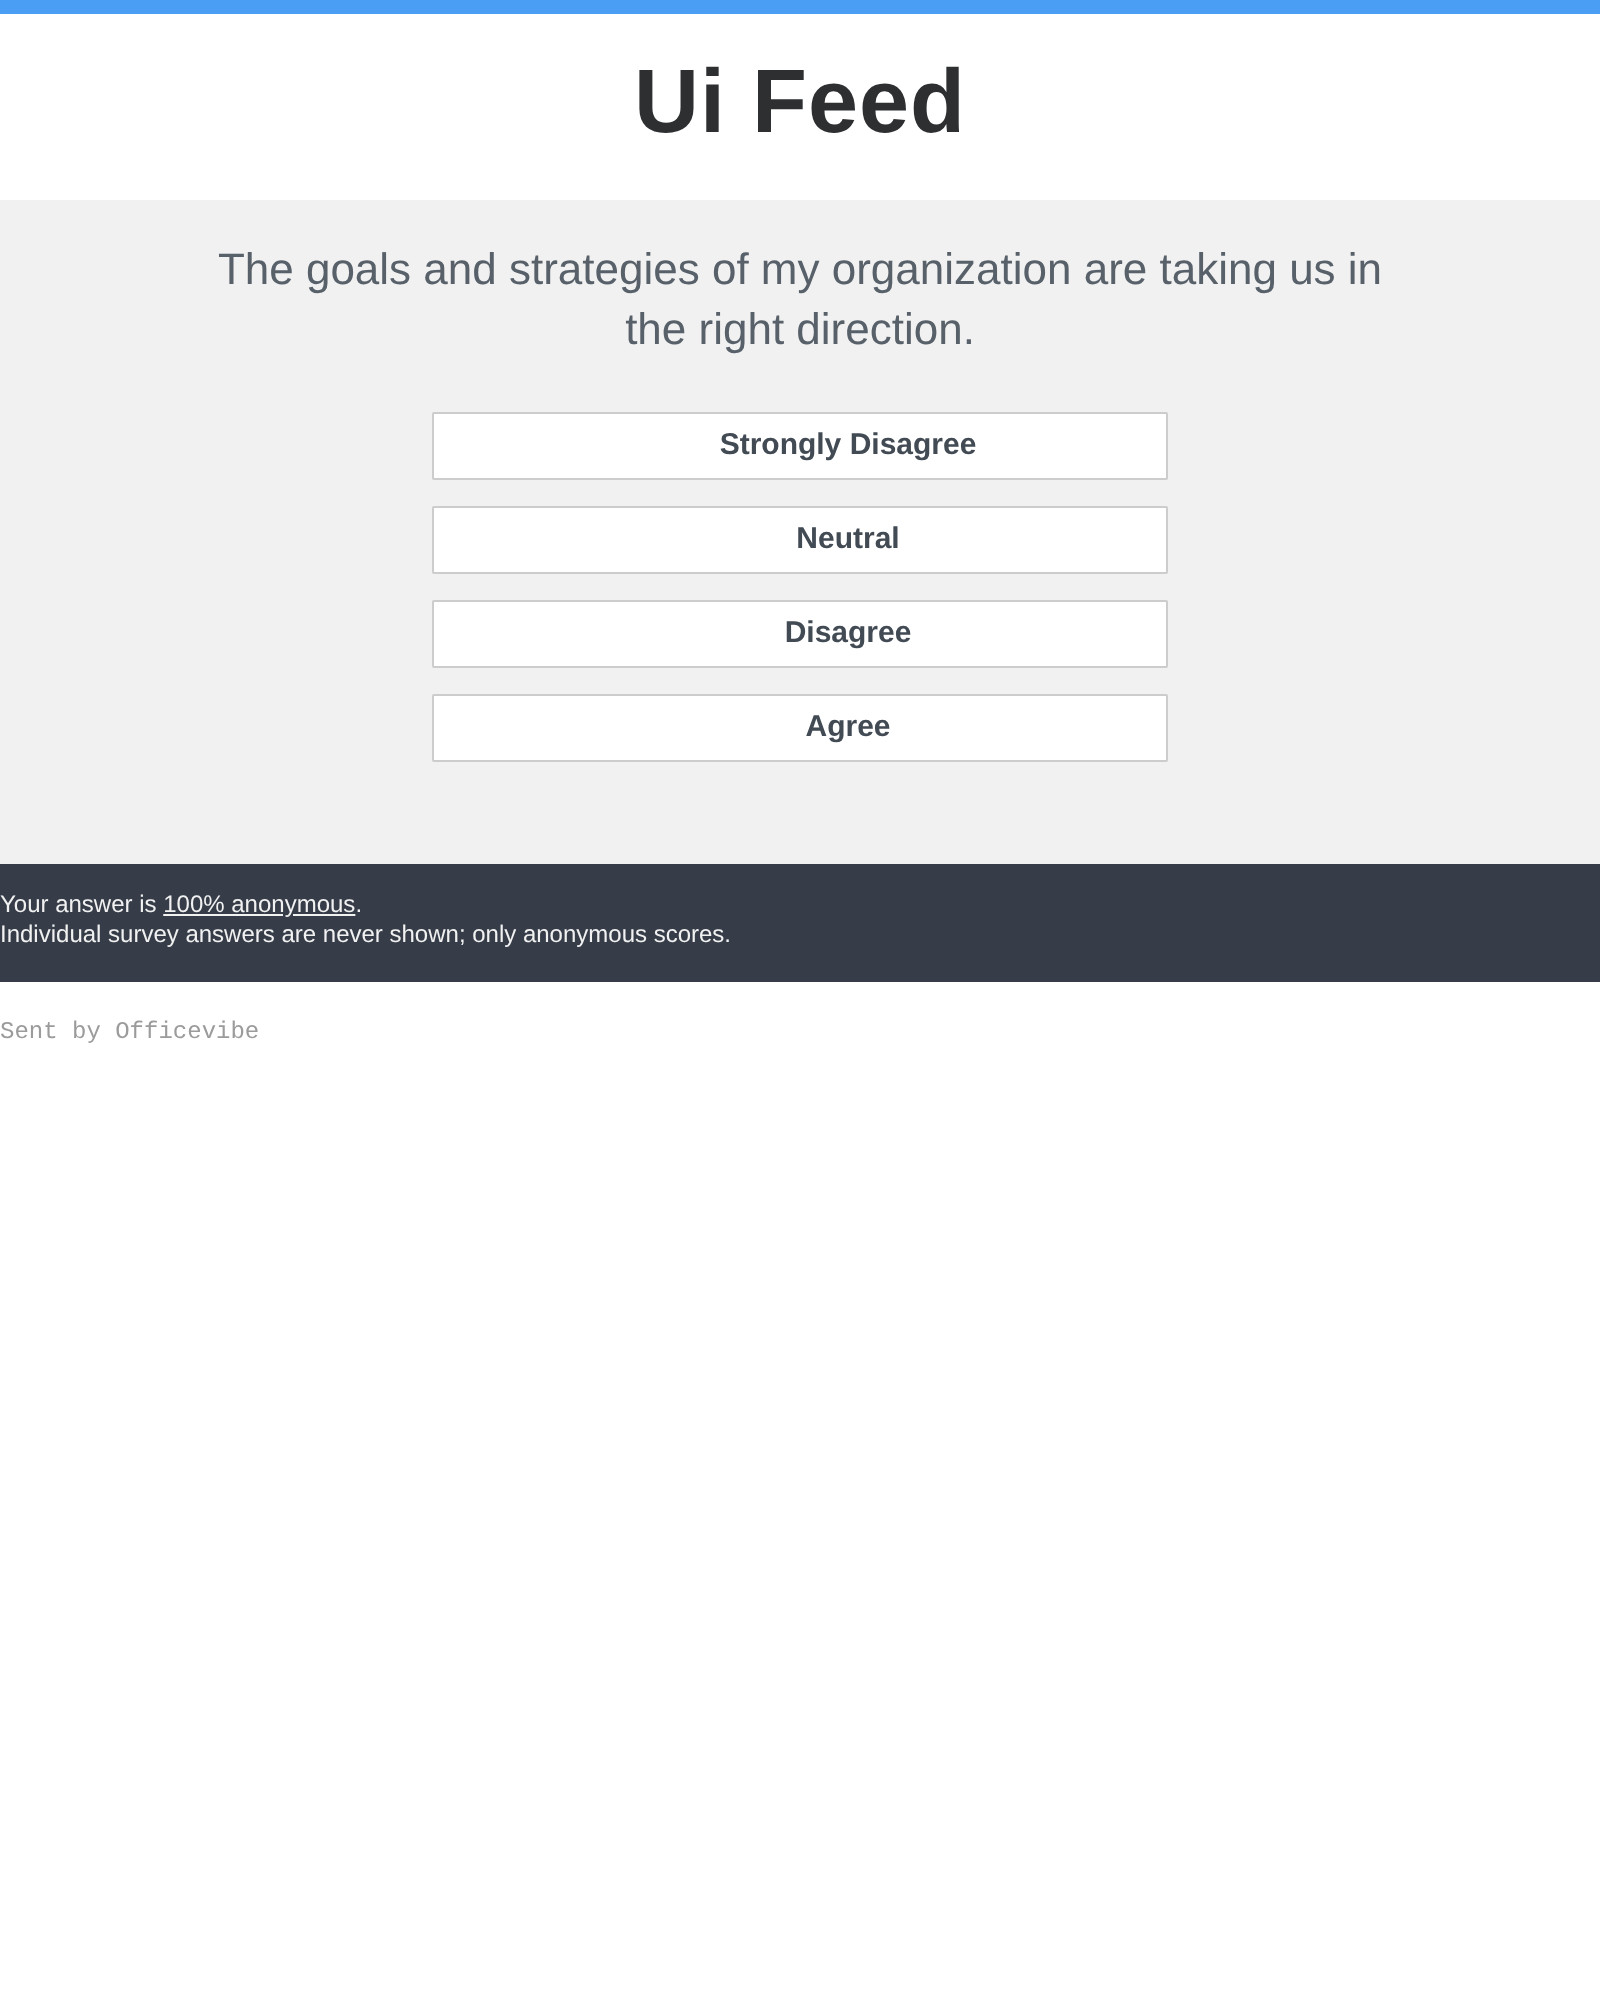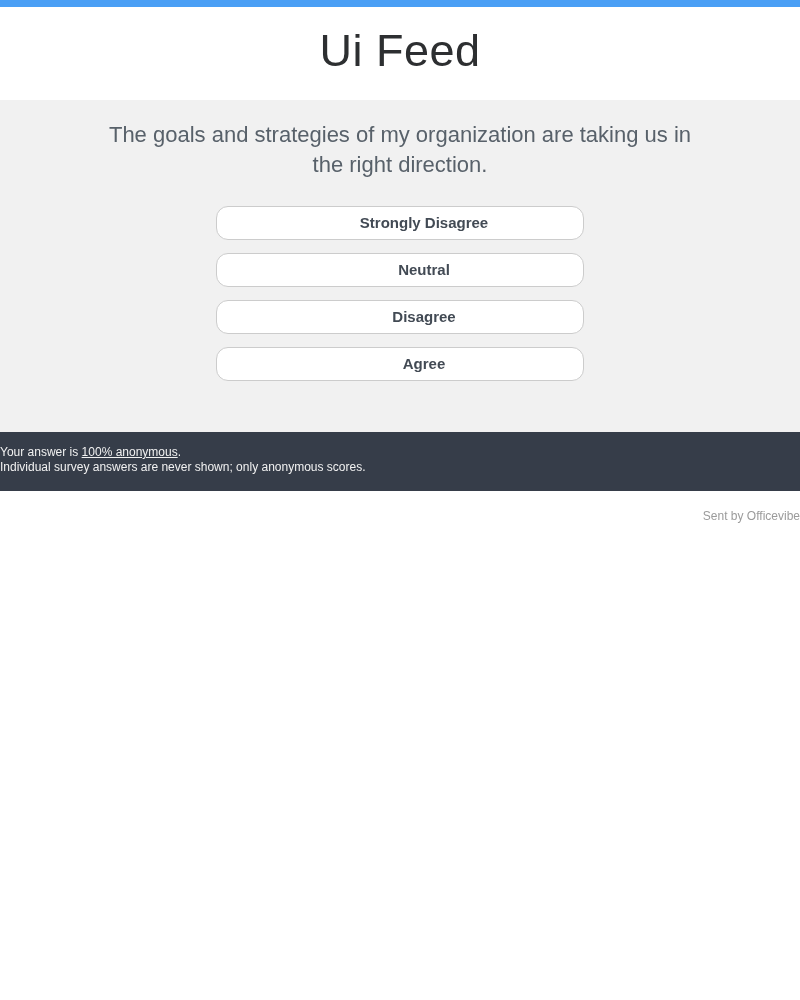--- a/index.html
+++ b/index.html
@@ -21,21 +21,21 @@
   .header {
     height: 93px;
     background: #ffffff;
     display: flex;
     align-items: center;
     justify-content: center;
     padding-bottom: 6px;
   }
   .title {
     font-size: 45px;
-    font-weight: 400;
+    font-weight: 700;
     color: #2d2f31;
     letter-spacing: 0.5px;
   }
   .question-section {
     background: #f1f1f1;
     padding: 20px 0 51px 0;
   }
   .question {
     width: 600px;
     margin: 0 auto;
@@ -51,21 +51,21 @@
     flex-direction: column;
     align-items: center;
   }
   .option-btn {
     display: block;
     width: 368px;
     height: 34px;
     margin-bottom: 13px;
     background: #ffffff;
     border: 1px solid #cccccc;
-    border-radius: 12px;
+    border-radius: 1px;
     font-family: "Liberation Sans", "DejaVu Sans", sans-serif;
     font-size: 15px;
     font-weight: 700;
     color: #424a54;
     text-align: center;
     line-height: 32px;
     cursor: pointer;
     padding-left: 48px;
   }
   .option-btn:last-child { margin-bottom: 0; }
@@ -77,24 +77,25 @@
     font-size: 12px;
     line-height: 15px;
   }
   .anon-footer a {
     color: #f1f1f1;
     text-decoration: underline;
     cursor: pointer;
   }
   .signature {
     margin-top: 18px;
-    text-align: right;
+    text-align: left;
     color: #9b9b9b;
     font-size: 12px;
     line-height: 14px;
+    font-family: Liberation Mono, monospace;
   }
 </style>
 </head>
 <body>
 
 <div class="page">
 
   <div class="top-bar"></div>
 
   <div class="header">

